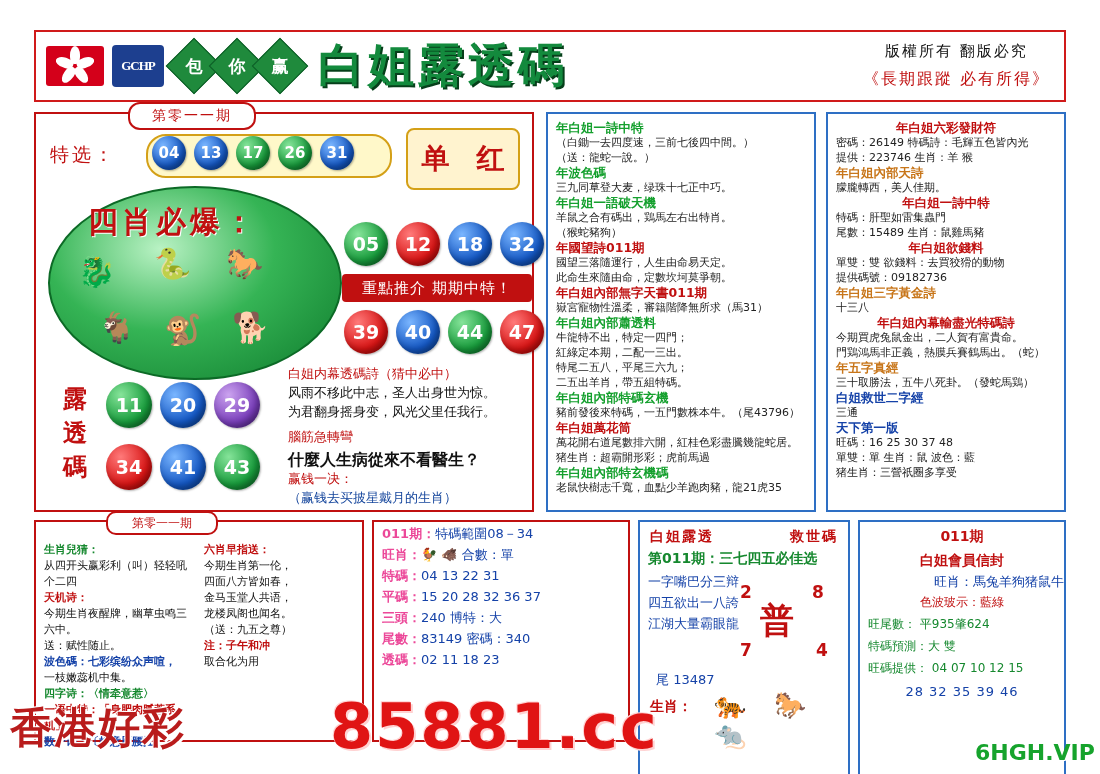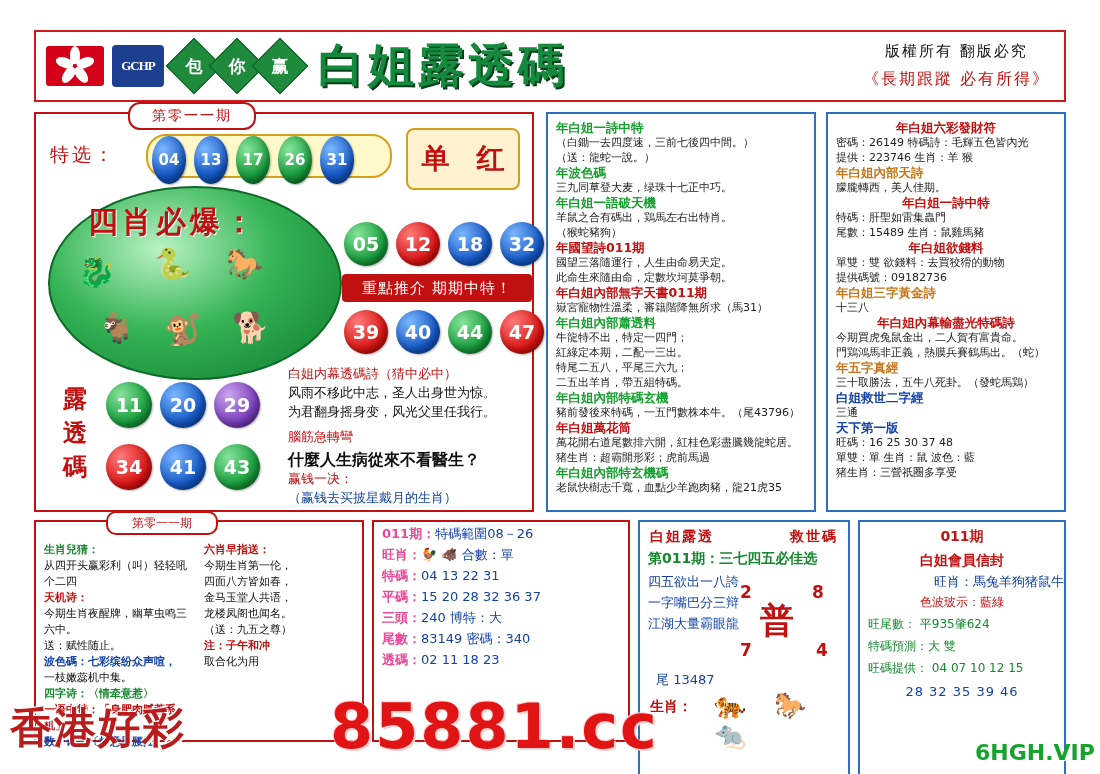--- a/index.html
+++ b/index.html
@@ -67,21 +67,21 @@
     border-radius:50%;color:#fff;font-weight:bold;
     display:flex;align-items:center;justify-content:center;
     box-shadow:inset -3px -4px 6px rgba(0,0,0,.28), 1px 1px 2px rgba(0,0,0,.3);
   }
   .b-red{background:radial-gradient(circle at 32% 28%,#ff7a7a,#d81515 62%,#9a0000);}
   .b-blue{background:radial-gradient(circle at 32% 28%,#7ab6ff,#1558c4 62%,#083a86);}
   .b-green{background:radial-gradient(circle at 32% 28%,#86e49a,#189c3c 62%,#0a5e22);}
   .b-purple{background:radial-gradient(circle at 32% 28%,#cba3ef,#7a3fbb 62%,#4a1d7d);}
 
   .strip-balls{position:absolute;left:116px;top:22px;display:flex;gap:8px;}
-  .strip-balls .ball{width:34px;height:48px;font-size:15px;}
+  .strip-balls .ball{width:34px;height:34px;font-size:15px;}
 
   .dan-hong{
     position:absolute;left:370px;top:14px;width:110px;height:58px;
     background:#fff3cf;border:2px solid #d4a017;border-radius:8px;
     display:flex;align-items:center;justify-content:space-around;
   }
   .dan-hong span{font-size:28px;font-weight:bold;color:#c01010;}
 
   .oval{
     position:absolute;left:12px;top:72px;width:290px;height:190px;border-radius:50%;
@@ -423,37 +423,37 @@
         <div>四面八方皆如春，</div>
         <div>金马玉堂人共语，</div>
         <div>龙楼凤阁也闻名。</div>
         <div>（送：九五之尊）</div>
         <div class="r">注：子午和冲</div>
         <div>取合化为用</div>
       </div>
     </div>
 
     <div class="bp bp2">
-      <div class="ln"><b>011期：</b><span>特碼範圍08－26</span></div>
+      <div class="ln"><b>011期：</b><span>特碼範圍08－34</span></div>
       <div class="ln"><b>旺肖：</b><span>🐓 🐗   合數：單</span></div>
       <div class="ln"><b>特碼：</b><span>04 13 22 31</span></div>
       <div class="ln"><b>平碼：</b><span>15 20 28 32 36 37</span></div>
       <div class="ln"><b>三頭：</b><span>240 博特：大</span></div>
       <div class="ln"><b>尾數：</b><span>83149 密碼：340</span></div>
       <div class="ln"><b>透碼：</b><span>02 11 18 23</span></div>
     </div>
 
     <div class="bp bp3">
       <div class="hd">
         <span>白姐露透</span>
         <span>救世碼</span>
       </div>
       <div class="l1">第011期：三七四五必佳选</div>
+      <div class="verse">一字嘴巴分三辩</div>
       <div class="verse">四五欲出一八誇</div>
-      <div class="verse">一字嘴巴分三辩</div>
       <div class="verse">江湖大量霸眼龍</div>
       <div class="num n1">2</div>
       <div class="num n2">8</div>
       <div class="pu">普</div>
       <div class="num n3">7</div>
       <div class="num n4">4</div>
       <div class="verse" style="position:absolute;left:8px;top:146px;">
         <span>尾</span>
         <span>13487</span>
       </div>

